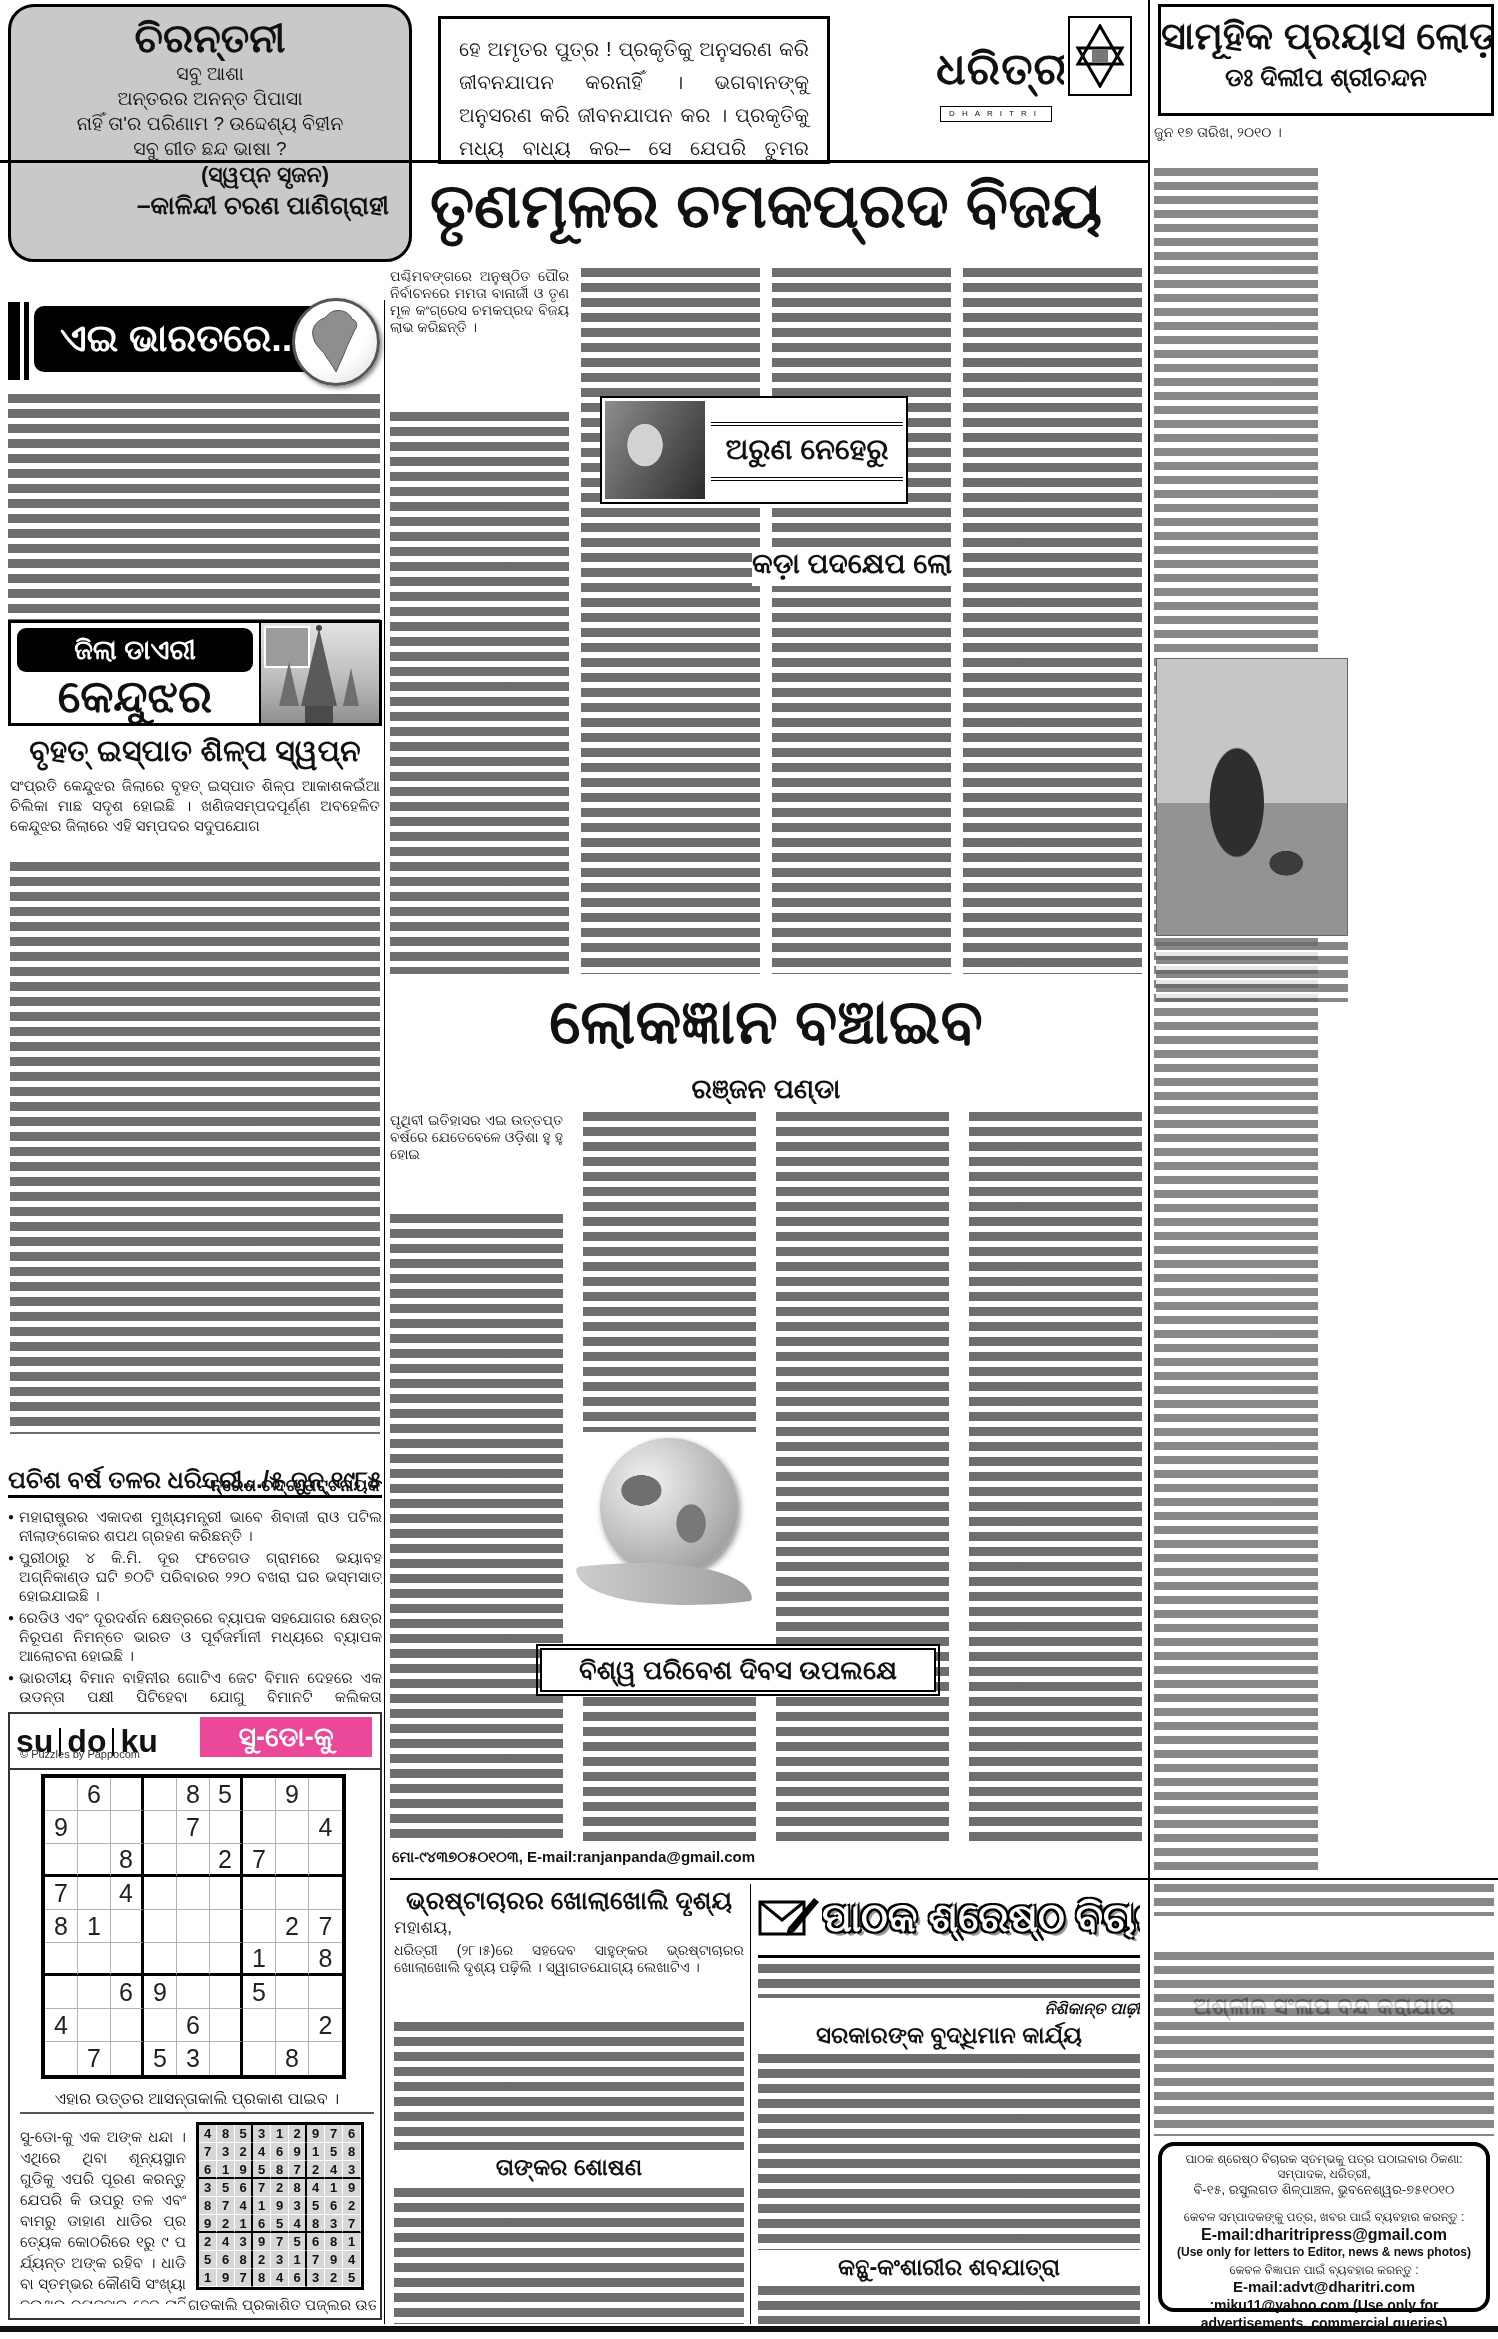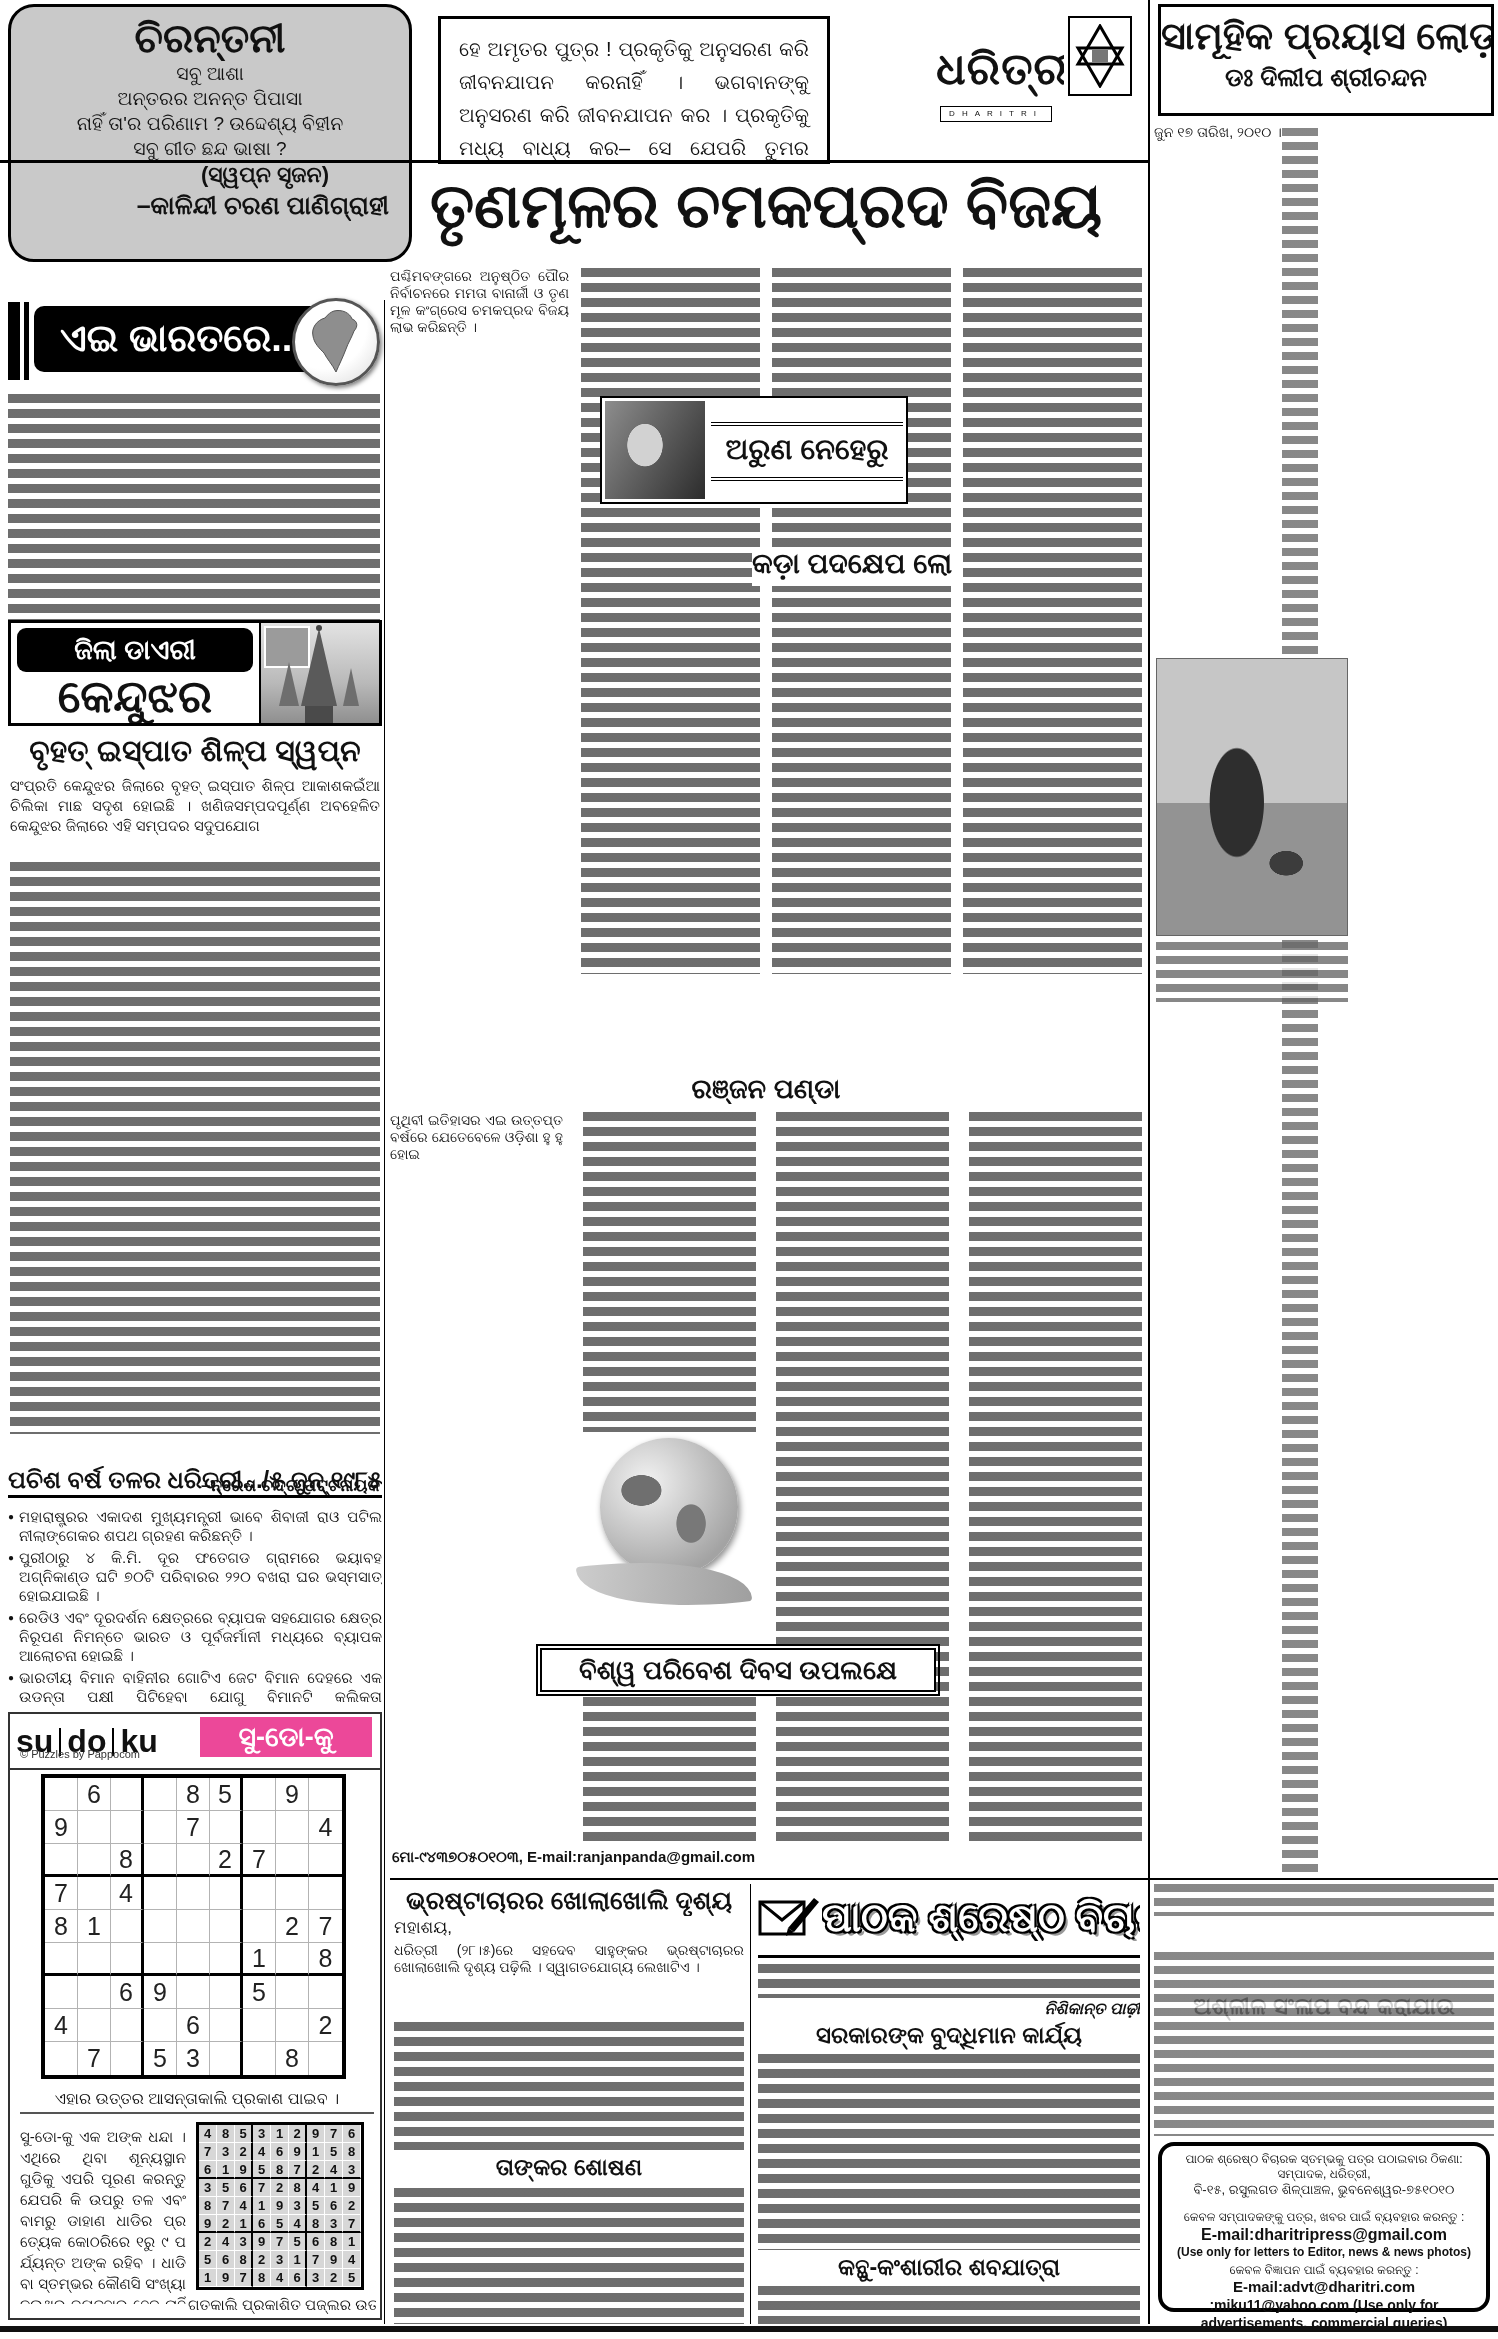--- a/index.html
+++ b/index.html
@@ -9,21 +9,21 @@
   .clip{overflow:hidden;}
   .ctr{text-align:center;}
   .b{font-weight:bold;}
   .nw{white-space:nowrap;}
   .greek{background-image:repeating-linear-gradient(to bottom,#4e4e4e 0px,#4e4e4e 9px,#ffffff 9px,#ffffff 15px);opacity:.82;}
   .greek-lt{background-image:repeating-linear-gradient(to bottom,#6a6a6a 0px,#6a6a6a 8px,#ffffff 8px,#ffffff 14px);opacity:.8;}
   .lead{font-size:14px;line-height:17px;text-align:justify;overflow:hidden;word-break:break-all;}
   .rule-h{background:#000;}
   .rule-v{background:#000;}
   .cols{display:flex;gap:12px;}
-  .col{flex:1;display:flex;flex-direction:row;}
+  .col{flex:1;display:flex;flex-direction:column;}
   .col .greek{flex:1;}
   
   #poem-box{background:#c9c9c9;border:3px solid #000;border-radius:26px;padding:8px 20px 6px 20px;}
   #poem-title{font-size:40px;line-height:46px;}
   .poem-line{font-size:19px;line-height:25px;}
   #poem-source{font-size:22px;line-height:28px;padding-right:60px;}
   #poem-author{font-size:25px;line-height:32px;}
   
   #quote-box{border:3px solid #000;padding:14px 18px 6px 18px;font-size:20px;line-height:33px;text-align:justify;}
   
@@ -390,20 +390,21 @@
   <div class="abs" id="author-box" style="left:600px;top:396px;width:308px;height:108px;">
     <div id="author-photo"></div>
     <div id="author-name-wrap">
       <div class="dbl-rule"></div>
       <div id="author-name">ଅରୁଣ ନେହେରୁ</div>
       <div class="dbl-rule"></div>
     </div>
   </div>
   <div class="abs subhead" style="left:752px;top:548px;width:200px;height:38px;font-size:28px;background:#fff;">କଡ଼ା ପଦକ୍ଷେପ ଲୋଡ଼ା</div>
 
+  <div class="abs headline-xl" style="left:390px;top:986px;width:752px;height:86px;">ଲୋକଜ୍ଞାନ ବଞ୍ଚାଇବ</div>
   <div class="abs byline" style="left:390px;top:1074px;width:752px;height:30px;font-size:27px;">ରଞ୍ଜନ ପଣ୍ଡା</div>
 
   <div class="abs cols" style="left:390px;top:1112px;width:752px;height:730px;gap:20px;">
     <div class="col">
       <div class="lead" style="height:96px;">ପୃଥିବୀ ଇତିହାସର ଏଇ ଉତ୍ତପ୍ତ ବର୍ଷରେ ଯେତେବେଳେ ଓଡ଼ିଶା ହୁ ହୁ ହୋଇ</div>
       <div class="greek" style="margin-top:6px;"></div>
     </div>
     <div class="col">
         <div class="greek"></div>
       </div>

